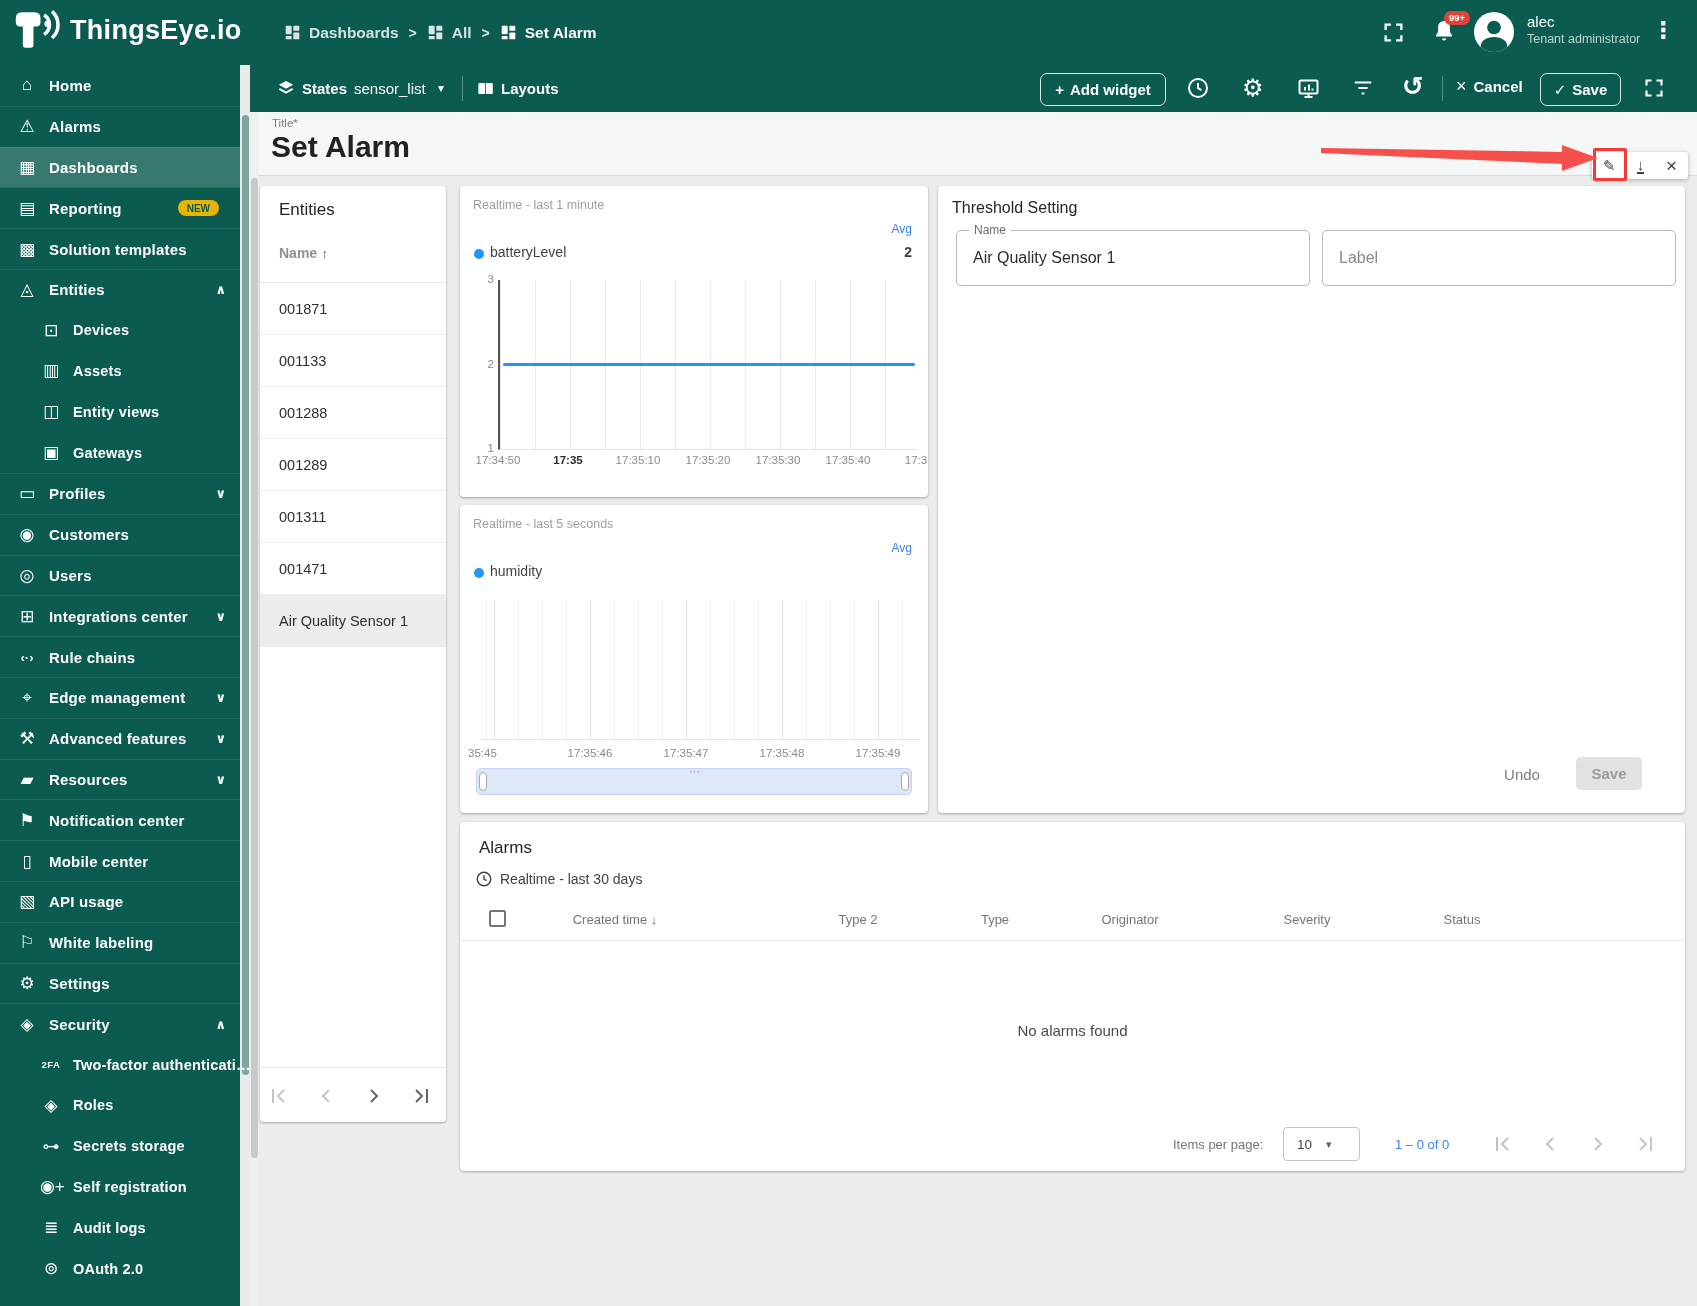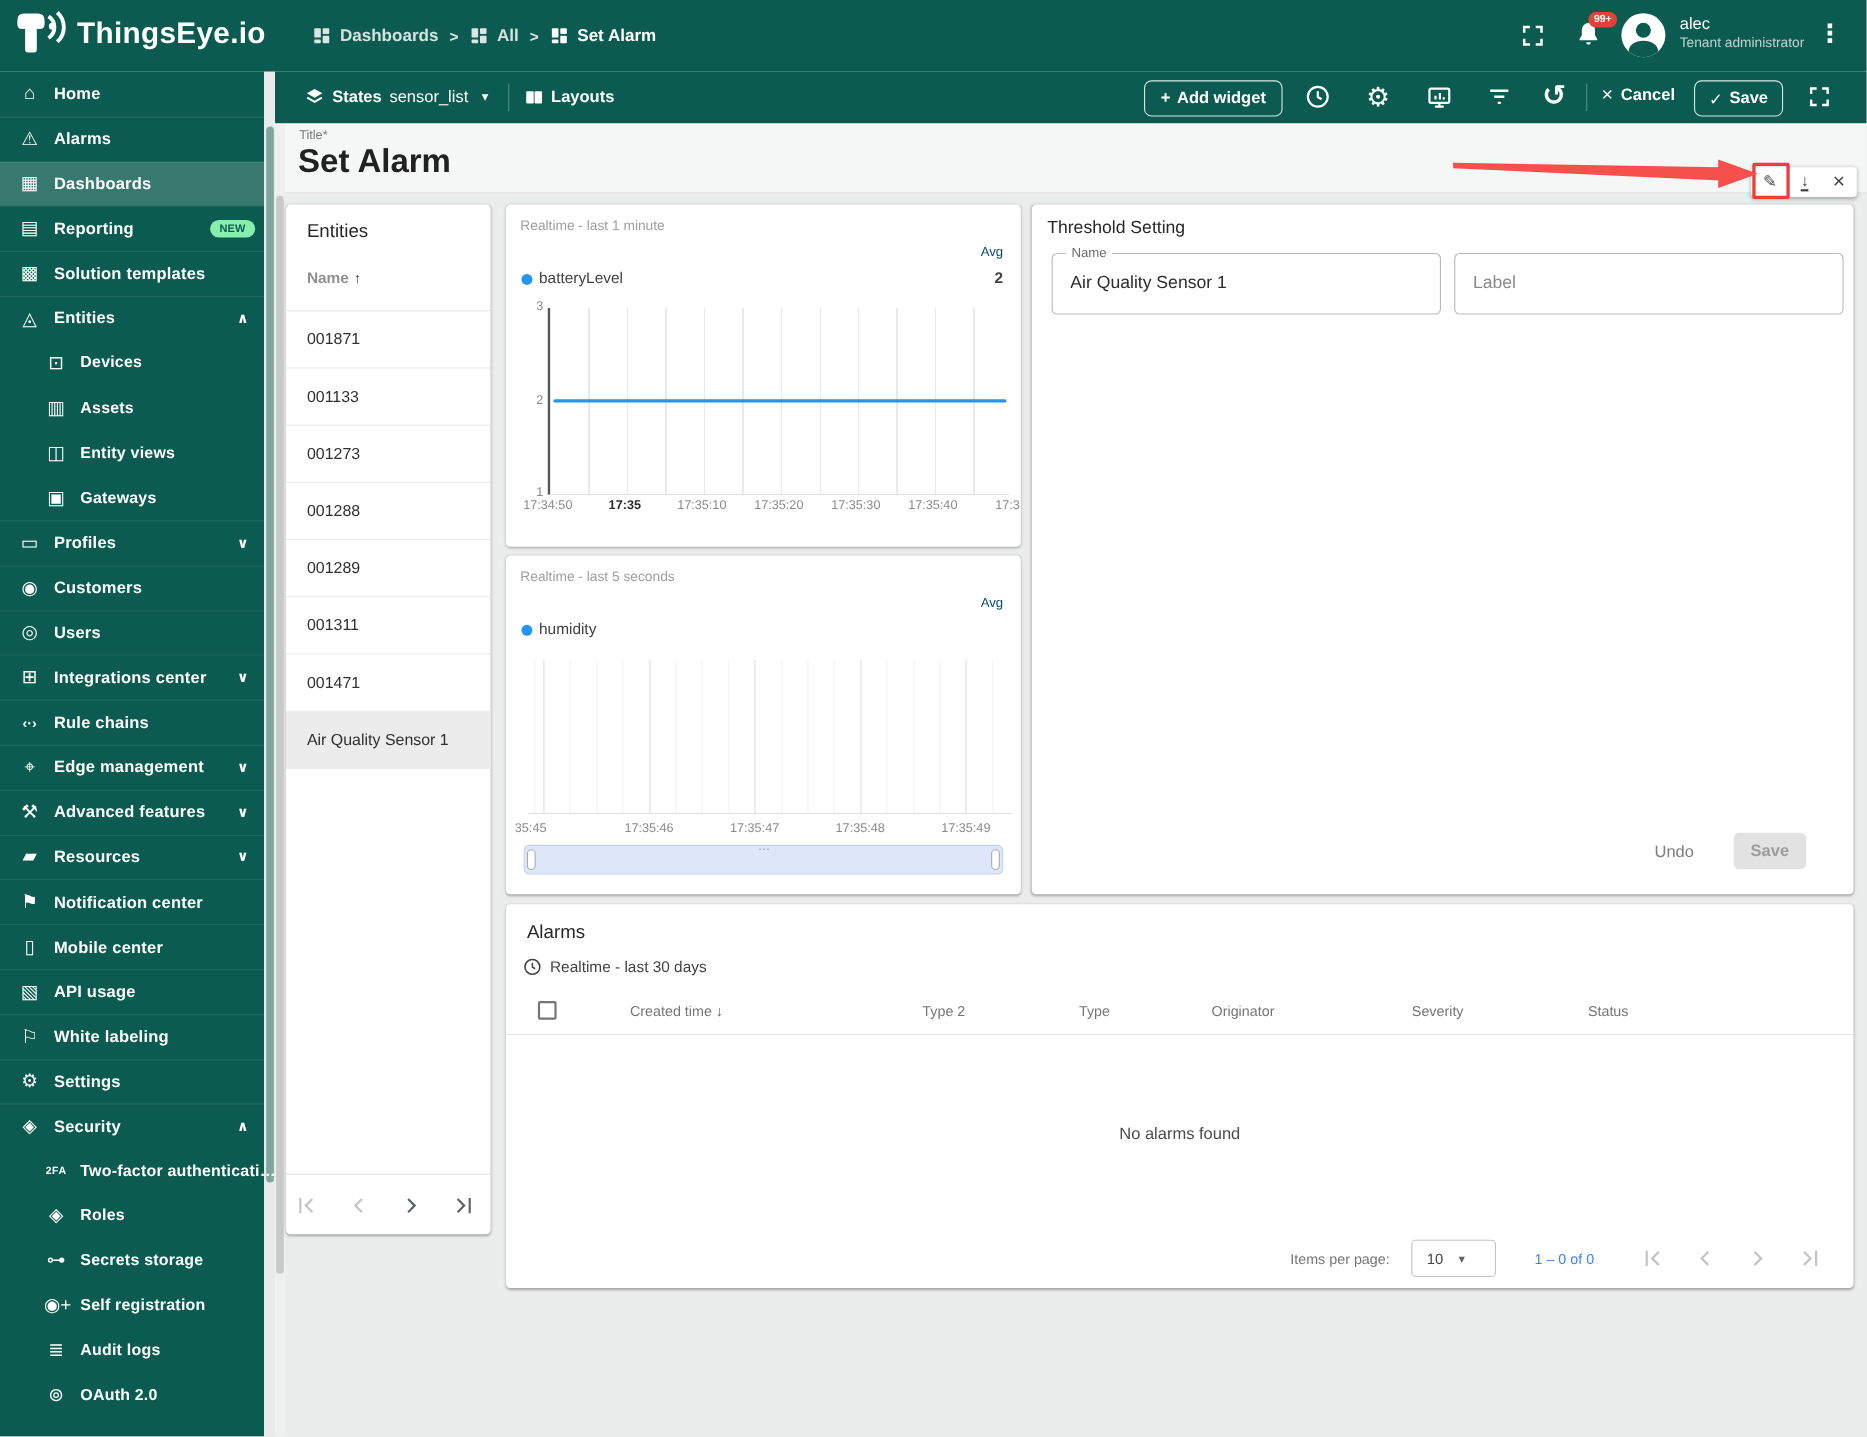--- a/index.html
+++ b/index.html
@@ -37,21 +37,21 @@
   .sidebar{left:0;top:65px;width:240px;height:1241px;background:var(--teal);z-index:20;display:flex;flex-direction:column}
   .srow{flex:0 0 40.8px;display:flex;align-items:center;padding-left:16px;gap:11px;color:#fff;cursor:pointer;
         border-top:1px solid rgba(255,255,255,.09)}
   .srow.child{padding-left:40px;border-top:none}
   .srow.active{background:rgba(255,255,255,.18)}
   .si{width:22px;text-align:center;font-size:17px;flex:0 0 22px}
   .si.tiny{font-size:9.5px;font-weight:700;letter-spacing:.5px}
   .sl{font-size:15px;font-weight:700;letter-spacing:.2px;white-space:nowrap}
   .child .sl{font-size:14.5px}
   .scaret{margin-left:auto;margin-right:14px;font-size:13px;font-weight:700}
-  .badge-new{margin-left:auto;margin-right:8px;background:#86efac;color:var(--teal);font-size:10px;font-weight:700;
+  .badge-new{margin-left:auto;margin-right:21px;background:#eab308;color:var(--teal);font-size:10px;font-weight:700;
              padding:2.5px 9px;border-radius:10px}
   .version{left:0;top:1283px;width:232px;text-align:right;color:#fff;font-size:12px;font-weight:600}
 
   
   .sscroll{left:240px;top:65px;width:10px;height:1241px;background:#e8ebea}
   .sscroll .thumb{position:absolute;left:1.5px;top:50px;width:7px;height:960px;border-radius:4px;background:#7fa69e}
   .cscroll{left:250px;top:112px;width:9px;height:1194px;background:#eef0ef}
   .cscroll .thumb{position:absolute;left:1px;top:66px;width:7px;height:980px;border-radius:4px;background:#c6cac9}
 
   
@@ -68,21 +68,21 @@
   
   .colhead{font-size:14px;font-weight:600;color:#8f8f8f}
   .erow{height:52px;display:flex;align-items:center;padding-left:19px;font-size:14.5px;color:#2f2f2f;
         border-bottom:1px solid #ececec;cursor:pointer}
   .erow.selected{background:#ececec}
   .pgbtn{position:absolute;width:24px;height:24px;cursor:pointer}
 
   
   .legend-dot{width:10px;height:10px;border-radius:50%;background:var(--blue)}
   .legend-label{font-size:14px;color:#424242}
-  .avg-label{font-size:12px;color:#0c4a6e}
+  .avg-label{font-size:12px;color:#3b82f6}
   .avg-value{font-size:14px;font-weight:600;color:#424242}
   .plot1{left:38px;top:94px;width:420px;height:170px;border-left:2px solid #555;border-bottom:1px solid #e2e2e2;
          background:repeating-linear-gradient(to right,#e9e9e9 0 1px,transparent 1px 35px)}
   .plot2{left:20px;top:95px;width:440px;height:140px;border-bottom:1px solid #e2e2e2;
          background:repeating-linear-gradient(to right,#e0e0e0 0 1px,transparent 1px 96px),
                     repeating-linear-gradient(to right,#f0f0f0 0 1px,transparent 1px 24px);
          background-position:14px 0,14px 0}
   .dline{left:43px;top:177px;width:412px;height:3px;background:var(--blue);border-radius:2px}
   .xt{position:absolute;font-size:11.5px;color:#8a8a8a;transform:translateX(-50%);white-space:nowrap}
   .xt.bold{color:#2b2b2b;font-weight:700}
@@ -400,21 +400,20 @@
 
 <div class="card" style="left:260px;top:186px;width:186px;height:936px">
   <div class="abs wtitle" style="left:19px;top:14px">Entities</div>
   <div class="abs" style="left:19px;top:58px">
     <span class="colhead">Name</span>
     <span style="font-size:13px;color:#3c3c3c;font-weight:700">↑</span>
   </div>
   <div class="abs" style="left:0;top:96px;width:186px;border-top:1px solid #e4e4e4">
     <div class="erow">001871</div>
     <div class="erow">001133</div>
-    <div class="erow">001273</div>
     <div class="erow">001288</div>
     <div class="erow">001289</div>
     <div class="erow">001311</div>
     <div class="erow">001471</div>
     <div class="erow selected">Air Quality Sensor 1</div>
   </div>
   <div class="abs" style="left:0;top:881px;width:186px;border-top:1px solid #e6e6e6"></div>
   <span class="pgbtn" style="left:6px;top:898px;color:#c4c4c4">
       <svg viewBox="0 0 24 24" fill="none" stroke="currentColor" stroke-width="2">
         <path d="M7 5v14M18 6l-6 6 6 6"></path>

